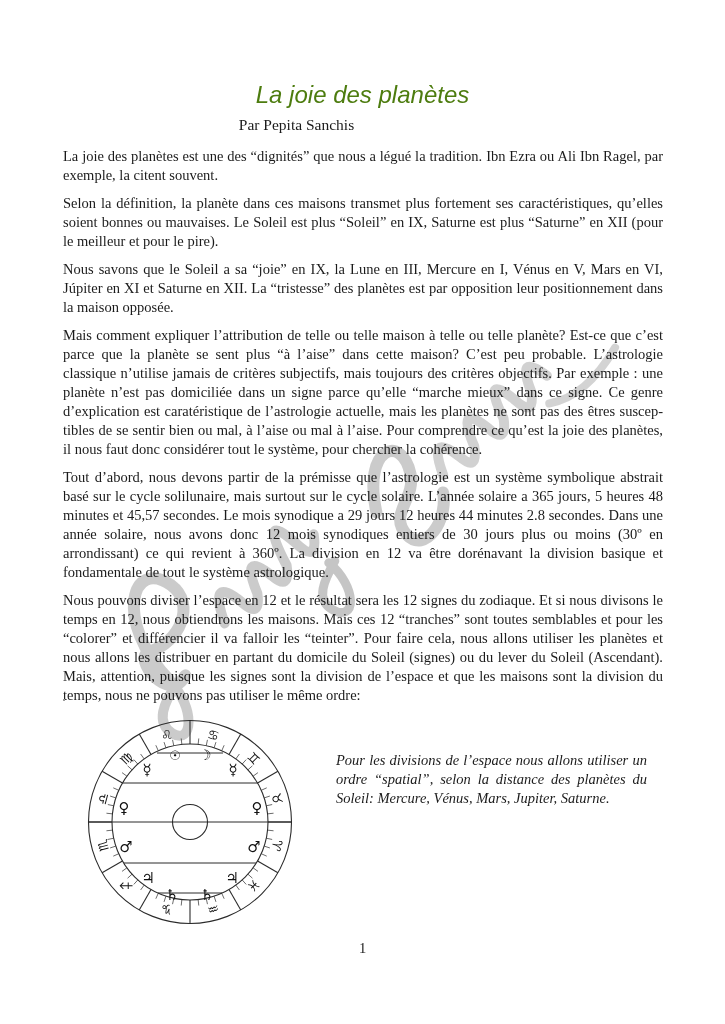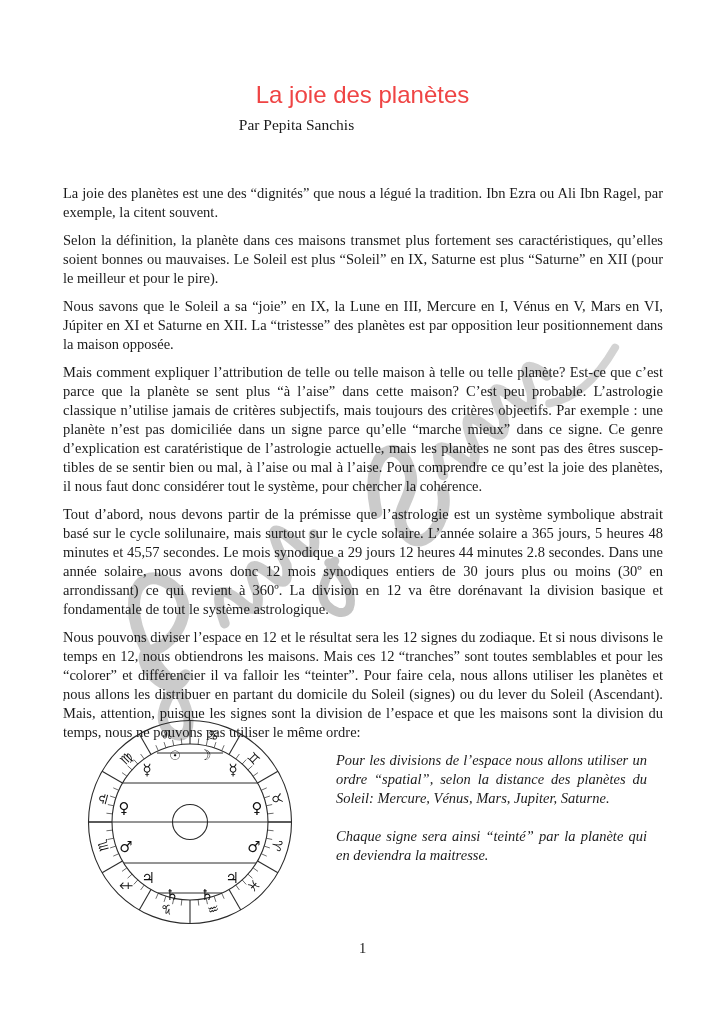--- a/index.html
+++ b/index.html
@@ -16,21 +16,21 @@
     font-family:"Liberation Sans", sans-serif;font-size:24px;line-height:26px;
     font-weight:400;
   }
   .subtitle{
     position:absolute;top:116px;left:0;width:593px;text-align:center;
     font-size:15.5px;line-height:18px;
   }
   .doc-body{
     position:absolute;left:63px;top:147px;width:600px;
     font-size:14.5px;line-height:19px;text-align:justify;
-    -webkit-hyphens:manual;hyphens:manual;margin-top:37px;
+    -webkit-hyphens:manual;hyphens:manual;
   }
   .doc-body p{margin:0 0 9px 0;}
   .aside{
     position:absolute;left:336px;top:751px;width:319px;
     font-size:14.5px;line-height:19px;font-style:italic;text-align:justify;
   }
   .aside p{margin:0 8px 19px 0;}
   .tiny-dot{position:absolute;left:63px;top:699px;width:2px;height:2px;background:#9a9a9a;}
   #wheel-box{position:absolute;left:86px;top:718px;width:208px;height:208px;}
   .page-num{
@@ -48,21 +48,21 @@
     <path d="M108,-24 q 14,-50 26,-8 q 6,26 18,2 q 10,-46 22,-6 q 6,24 18,0 q 8,-62 20,-14 q 6,32 20,4" stroke-width="10"></path>
     <path d="M228,-14 c 10,36 -12,66 -24,40 c -8,-18 10,-28 30,-38" stroke-width="9" stroke="#bcbcbc"></path>
     <path d="M296,-28 c 26,-62 66,-50 50,-12 c -10,24 -42,20 -38,48 c 4,26 42,12 54,-14" stroke-width="12"></path>
     <path d="M372,-20 q 12,-46 24,-6 q 6,24 18,0 q 10,-48 22,-6 q 6,24 18,0 q 8,-52 20,-8 q 6,26 18,2 q 10,-42 22,-4" stroke-width="10" stroke="#c9c9c9"></path>
     <path d="M500,-18 q 34,16 86,-8" stroke-width="8" stroke="#cccccc"></path>
   </g>
 </svg>
 
 <div id="content" class="layer">
 
-  <div class="title" style="color: #ef4444;">La joie des planètes</div>
+  <div class="title" style="color: #4d7c0f; font-style: italic;">La joie des planètes</div>
   <div class="subtitle">Par Pepita Sanchis</div>
 
   <div class="doc-body">
     <p>La joie des planètes est une des “dignités” que nous a légué la tradition.  Ibn Ezra ou Ali Ibn Ragel, par exemple, la citent souvent.</p>
     <p>Selon la définition, la planète dans ces maisons transmet plus fortement ses caractéristiques, qu’elles soient bonnes ou mauvaises.  Le Soleil est plus “Soleil” en IX, Saturne est plus “Saturne” en XII (pour le meilleur et pour le pire).</p>
     <p>Nous savons que le Soleil a sa “joie” en IX, la Lune en III, Mercure en I, Vénus en V, Mars en VI, Júpiter en XI et Saturne en XII.  La “tristesse” des planètes est par opposition leur positionnement dans la maison opposée.</p>
     <p>Mais comment expliquer l’attribution de telle ou telle maison à telle ou telle planète?  Est-ce que c’est parce que la planète se sent plus “à l’aise” dans cette maison?  C’est peu probable.  L’astrologie classique n’utilise jamais de critères subjectifs, mais toujours des critères objectifs. Par exemple : une planète n’est pas domiciliée dans un signe parce qu’elle “marche mieux” dans ce signe.  Ce genre d’explication est caratéristique de l’astrologie actuelle, mais les planètes ne sont pas des êtres suscep­tibles de se sentir bien ou mal, à l’aise ou mal à l’aise.  Pour comprendre ce qu’est la joie des planètes, il nous faut donc considérer tout le système, pour chercher la cohérence.</p>
     <p>Tout d’abord, nous devons partir de la prémisse que l’astrologie est un système symbolique abstrait basé sur le cycle solilunaire, mais surtout sur le cycle solaire.  L’année solaire a 365 jours, 5 heures 48 minutes et 45,57 secondes.  Le mois synodique a 29 jours 12 heures 44 minutes 2.8 secondes. Dans une année solaire, nous avons donc 12 mois synodiques entiers de 30 jours plus ou moins (30º en arrondissant) ce qui revient à 360º.  La division en 12 va être dorénavant la division basique et fondamentale de tout le système astrologique.</p>
     <p>Nous pouvons diviser l’espace en 12 et le résultat sera les 12 signes du zodiaque.  Et si nous divisons le temps en 12, nous obtiendrons les maisons.  Mais ces 12 “tranches” sont toutes semblables et pour les “colorer” et différencier il va falloir les “teinter”.  Pour faire cela, nous allons utiliser les planètes et nous allons les distribuer en partant du domicile du Soleil (signes) ou du lever du Soleil (Ascen­dant).  Mais, attention, puisque les signes sont la division de l’espace et que les maisons sont la divi­sion du temps, nous ne pouvons pas utiliser le même ordre:</p>
   </div>
@@ -161,18 +161,17 @@
         <text x="64" y="30" text-anchor="middle" font-family="&quot;DejaVu Sans&quot;, sans-serif" font-size="15" fill="#111">♂</text>
         <text x="-42" y="61" text-anchor="middle" font-family="&quot;DejaVu Sans&quot;, sans-serif" font-size="15" fill="#111">♃</text>
         <text x="42" y="61" text-anchor="middle" font-family="&quot;DejaVu Sans&quot;, sans-serif" font-size="15" fill="#111">♃</text>
         <text x="-18" y="78" text-anchor="middle" font-family="&quot;DejaVu Sans&quot;, sans-serif" font-size="15" fill="#111">♄</text>
         <text x="17" y="78" text-anchor="middle" font-family="&quot;DejaVu Sans&quot;, sans-serif" font-size="15" fill="#111">♄</text>
       </svg>
   </div>
 
   <div class="aside">
     <p>Pour les divisions de l’espace nous allons utiliser un ordre “spatial”, selon la distance des planètes du So­leil: Mercure, Vénus, Mars, Jupiter, Saturne.</p>
-    <p>Chaque signe sera ainsi “teinté” par la planète qui en deviendra la maitresse.</p>
   </div>
 
   <div class="page-num">1</div>
 
 </div>
 
 </body></html>

